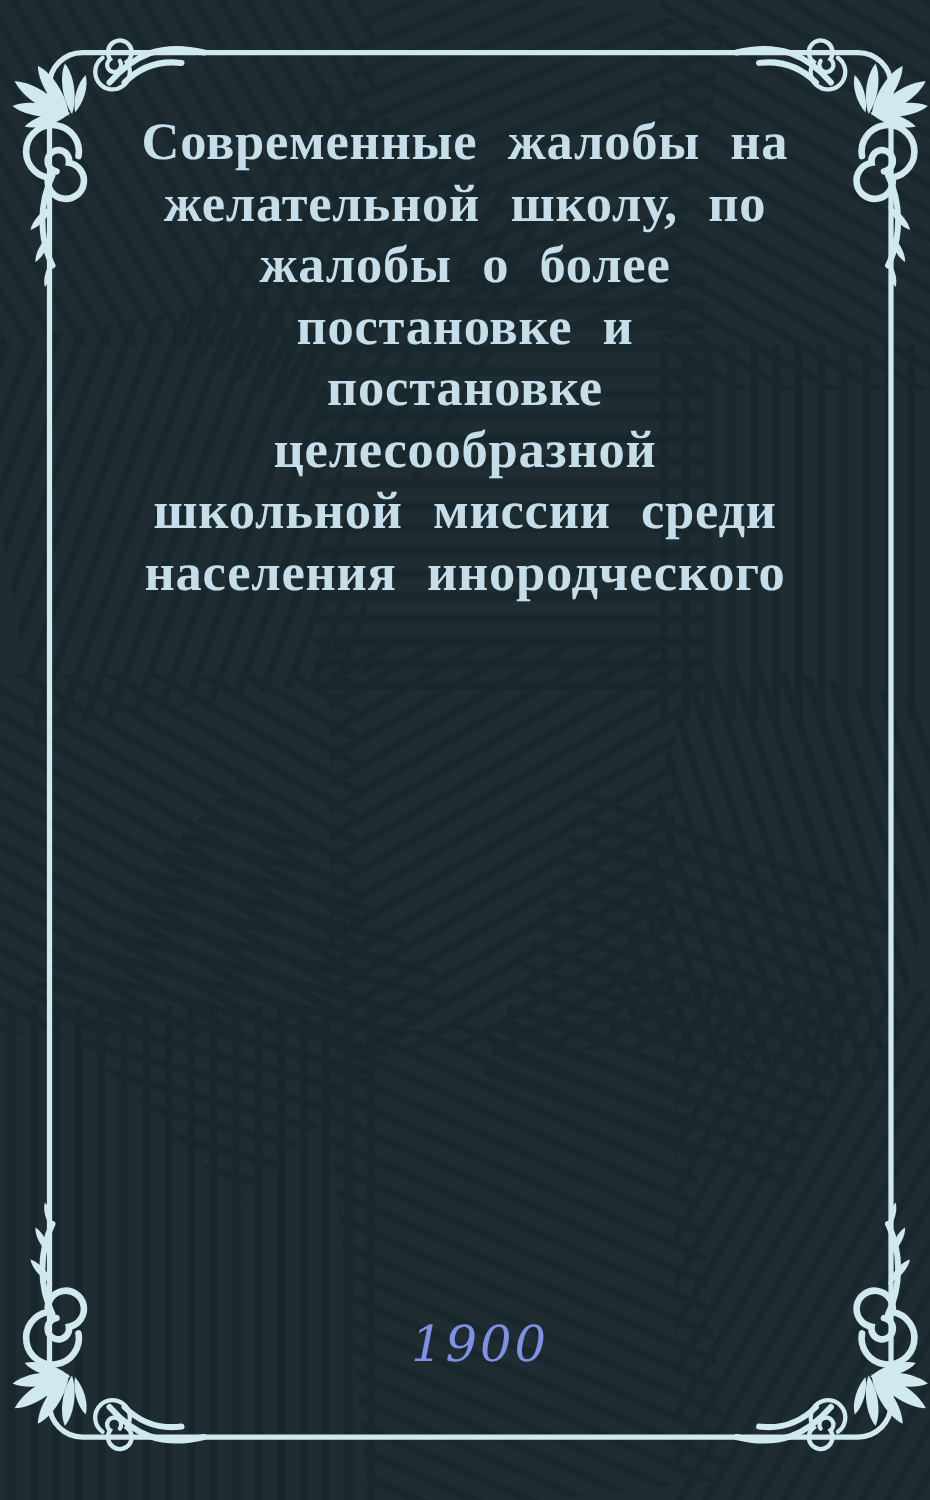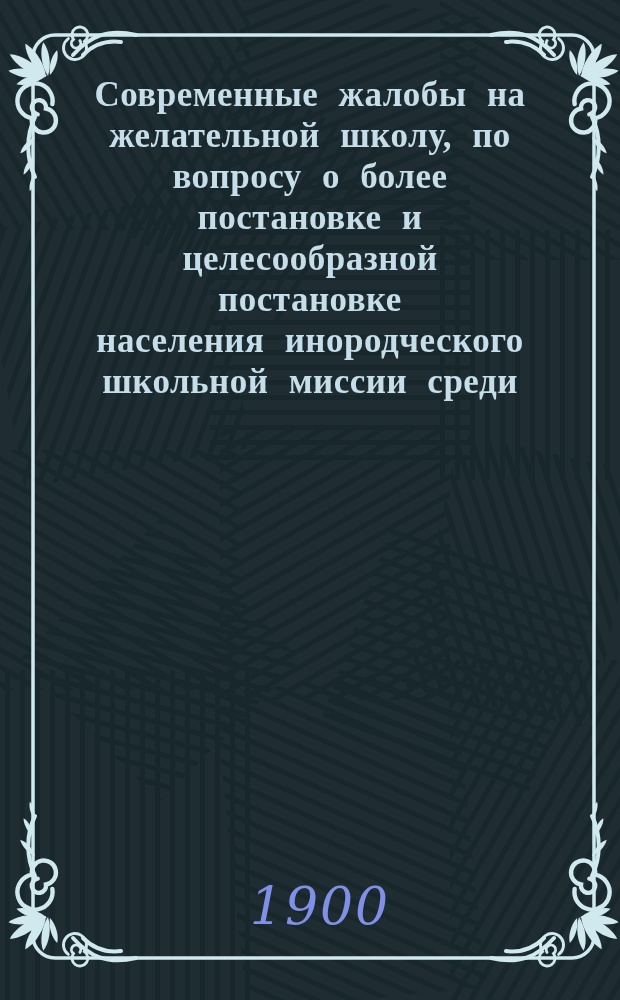--- a/index.html
+++ b/index.html
@@ -29,21 +29,21 @@
     color:var(--title-text);
     font-weight:bold;
     font-size:35px;line-height:41px;
     letter-spacing:0.5px;word-spacing:11px;
   }
   .year{
     position:absolute;left:0;right:0;top:876px;
     text-align:center;
     font-family:"DejaVu Serif", serif;
     font-style:italic;
-    font-size:52px;
+    font-size:33px;
     letter-spacing:2px;
     color:var(--year-text);
     margin-left:20px;
   }
 </style>
 </head>
 <body>
 
 <div class="cover">
 
@@ -126,23 +126,23 @@
         <use href="#orn" transform="translate(33,958) scale(1,-1)"></use>
       </g>
     <g>
         <use href="#orn" transform="translate(594,958) scale(-1,-1)"></use>
       </g>
   </svg>
 
   <div class="title-block">
     <div>Современные жалобы на</div>
     <div>желательной школу, по</div>
-    <div>вопросу о более</div>
+    <div>жалобы о более</div>
     <div>постановке и</div>
+    <div>постановке</div>
     <div>целесообразной</div>
-    <div>постановке</div>
+    <div>школьной миссии среди</div>
     <div>населения инородческого</div>
-    <div>школьной миссии среди</div>
   </div>
 
   <div class="year">1900</div>
 
 </div>
 
 </body></html>

